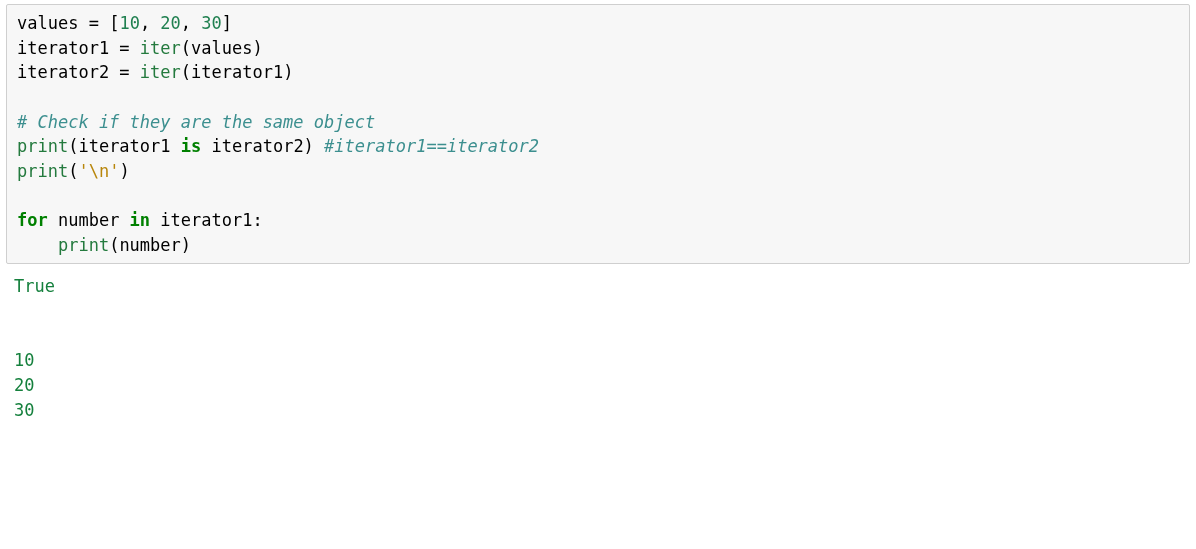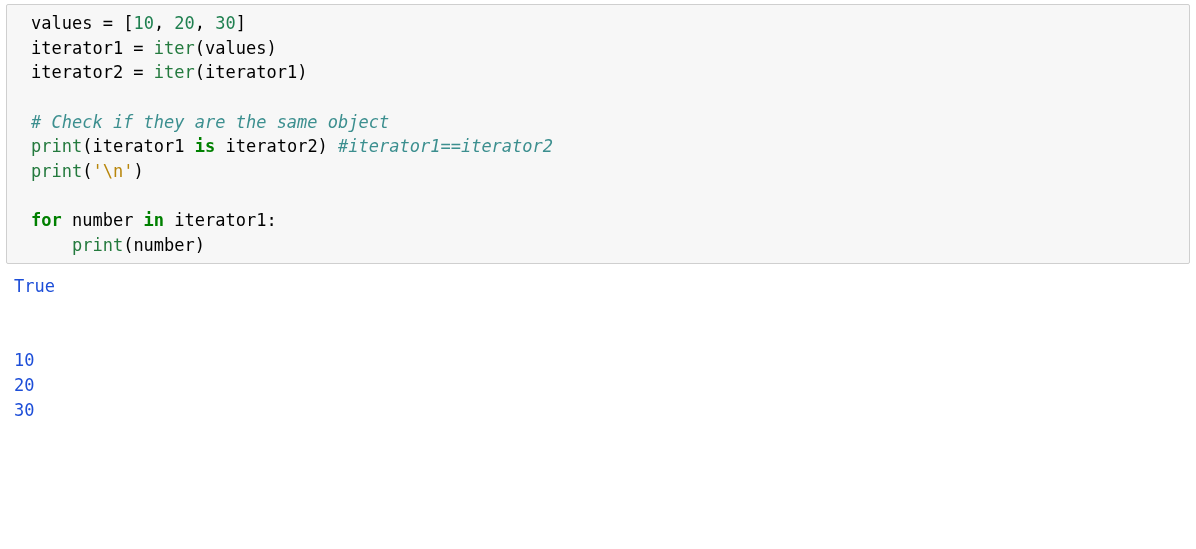--- a/index.html
+++ b/index.html
@@ -8,29 +8,29 @@
     font-family: "DejaVu Sans Mono", "Menlo", "Consolas", monospace;
     font-size: 17px;
     line-height: 1.45;
     background: #ffffff;
     color: #000000;
   }
   .code-cell {
     background: #f7f7f7;
     border: 1px solid #cfcfcf;
     border-radius: 2px;
-    padding: 6px 24px;
+    padding: 6px 10px;
     margin: 4px 6px 6px 6px;
     white-space: pre;
     overflow-x: auto;
   }
   .output-cell {
     padding: 4px 10px 10px 14px;
     white-space: pre;
-    color: #1d4ed8;
+    color: #15803d;
   }
   .tok-op { color: #000000; }
   .tok-name { color: #000000; }
   .tok-num { color: #208050; }
   .tok-builtin { color: #247a3e; }
   .tok-kw { color: #008000; font-weight: bold; }
   .tok-str { color: #b8860b; }
   .tok-comment { color: #3c8f8f; font-style: italic; }
 </style>
 </head>

